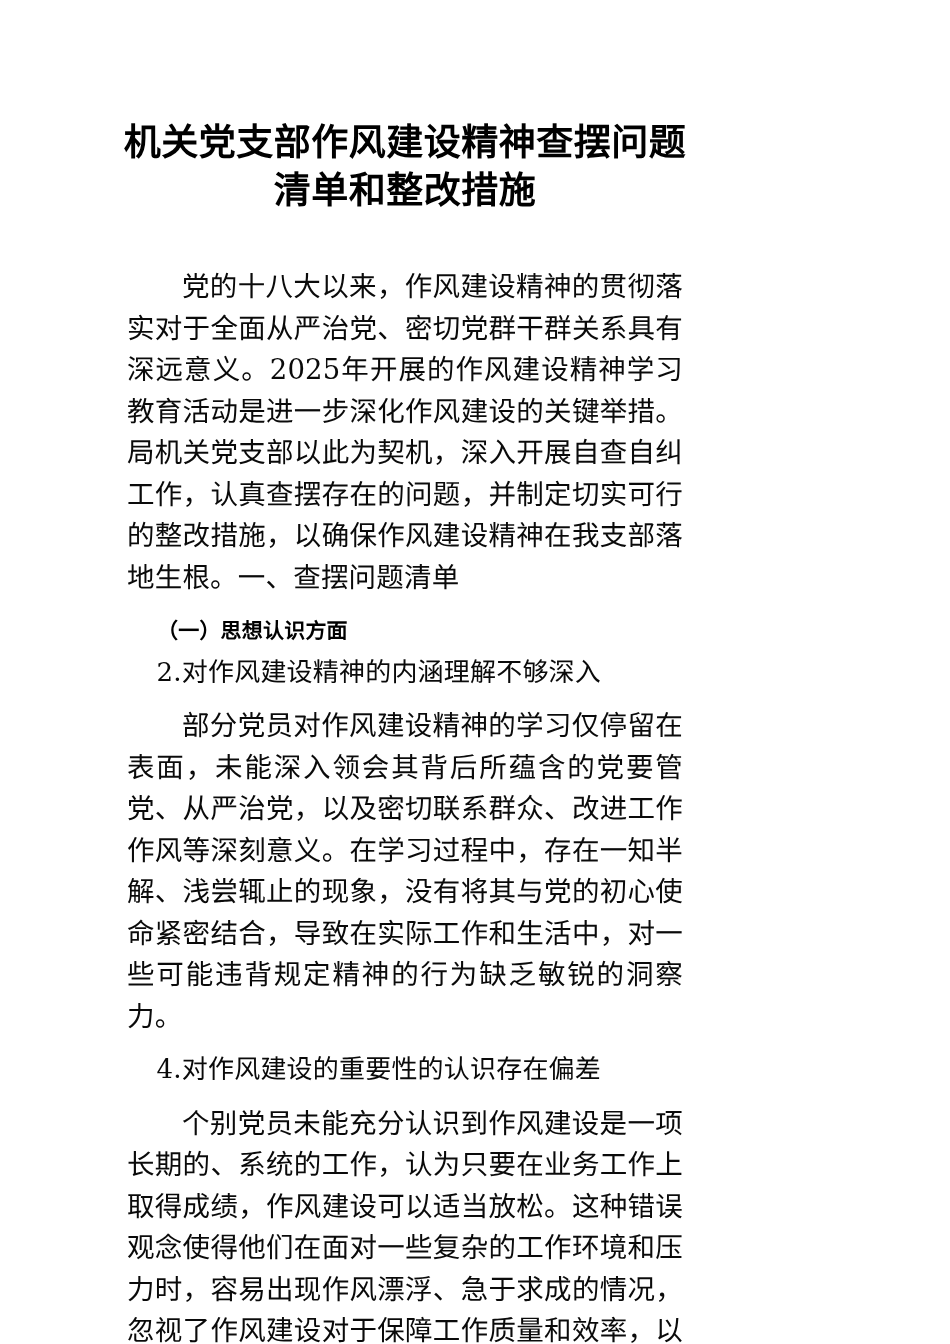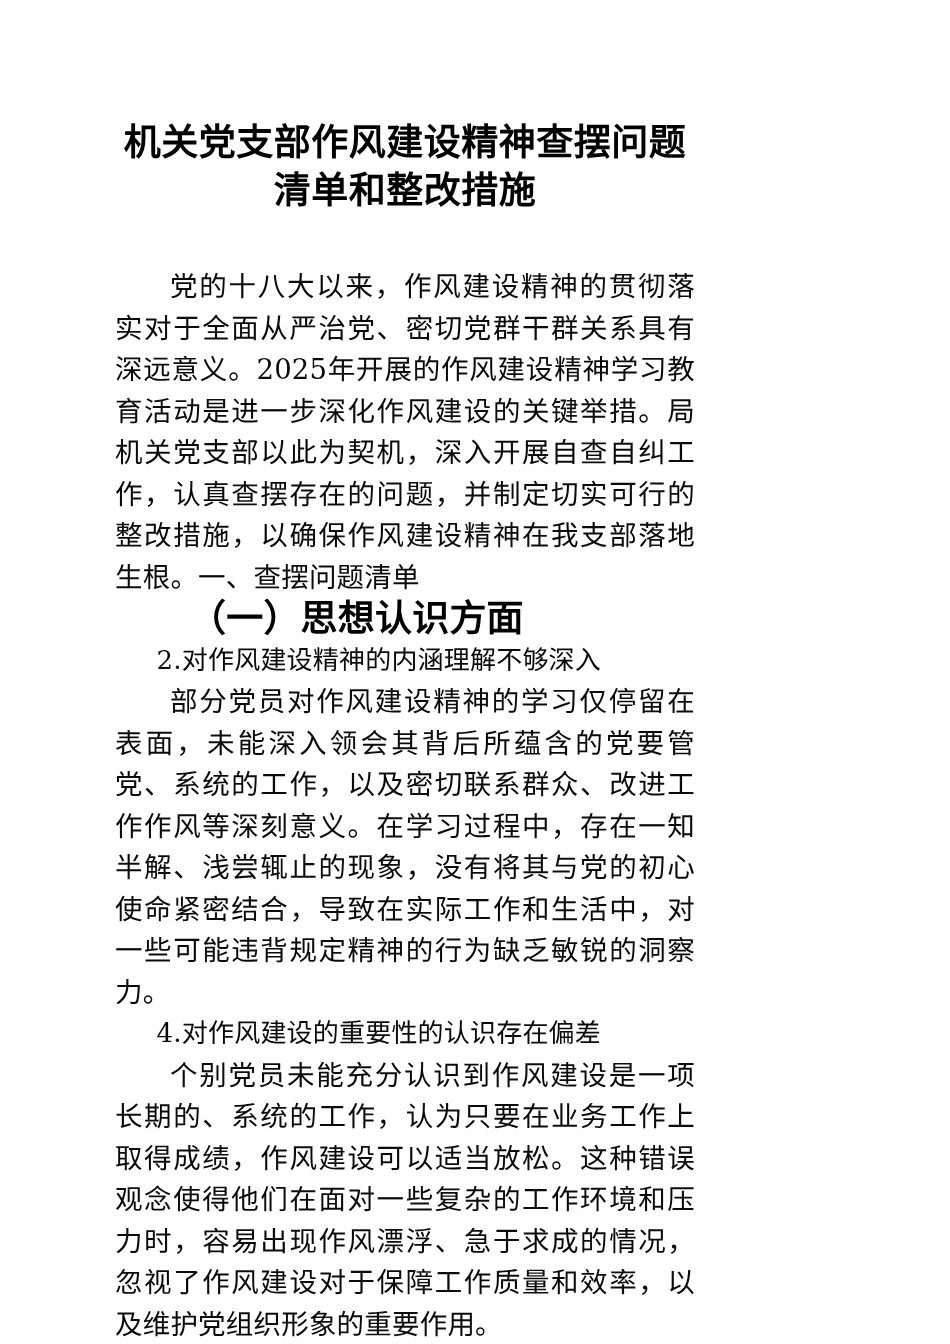--- a/index.html
+++ b/index.html
@@ -34,35 +34,35 @@
     letter-spacing: 0.5px;
     margin: 0 0 0 0;
     color: #000000;
   }
 
   .body-block {
     margin-top: 52px;
   }
 
   p.para {
-    margin: 0;
+    margin: 12px;
     font-family: "DejaVu Serif", "Liberation Serif", serif;
     font-size: 27.5px;
     line-height: 41.5px;
     text-align: justify;
     text-justify: inter-ideograph;
     text-indent: 2em;
     letter-spacing: 0.2px;
     color: #0a0a0a;
   }
 
   p.heading-bold {
     margin: 0;
     font-family: "DejaVu Serif", "Liberation Serif", serif;
-    font-size: 37px;
+    font-size: 21px;
     line-height: 41.5px;
     font-weight: 700;
     text-indent: 2em;
     letter-spacing: 0.2px;
     color: #000000;
   }
 
   p.sub-heading {
     margin: 0;
     font-family: "DejaVu Serif", "Liberation Serif", serif;
@@ -85,20 +85,20 @@
   <div class="spacer-after-title"></div>
 
   <div class="body-block">
 
     <p class="para">党的十八大以来，作风建设精神的贯彻落实对于全面从严治党、密切党群干群关系具有深远意义。2025年开展的作风建设精神学习教育活动是进一步深化作风建设的关键举措。局机关党支部以此为契机，深入开展自查自纠工作，认真查摆存在的问题，并制定切实可行的整改措施，以确保作风建设精神在我支部落地生根。一、查摆问题清单</p>
 
     <p class="heading-bold">（一）思想认识方面</p>
 
     <p class="sub-heading">2.对作风建设精神的内涵理解不够深入</p>
 
-    <p class="para">部分党员对作风建设精神的学习仅停留在表面，未能深入领会其背后所蕴含的党要管党、系统的工作，以及密切联系群众、改进工作作风等深刻意义。在学习过程中，存在一知半解、浅尝辄止的现象，没有将其与党的初心使命紧密结合，导致在实际工作和生活中，对一些可能违背规定精神的行为缺乏敏锐的洞察力。</p>
+    <p class="para">部分党员对作风建设精神的学习仅停留在表面，未能深入领会其背后所蕴含的党要管党、从严治党，以及密切联系群众、改进工作作风等深刻意义。在学习过程中，存在一知半解、浅尝辄止的现象，没有将其与党的初心使命紧密结合，导致在实际工作和生活中，对一些可能违背规定精神的行为缺乏敏锐的洞察力。</p>
 
     <p class="sub-heading">4.对作风建设的重要性的认识存在偏差</p>
 
     <p class="para">个别党员未能充分认识到作风建设是一项长期的、系统的工作，认为只要在业务工作上取得成绩，作风建设可以适当放松。这种错误观念使得他们在面对一些复杂的工作环境和压力时，容易出现作风漂浮、急于求成的情况，忽视了作风建设对于保障工作质量和效率，以及维护党组织形象的重要作用。</p>
 
   </div>
 </div>
 
 </body></html>

